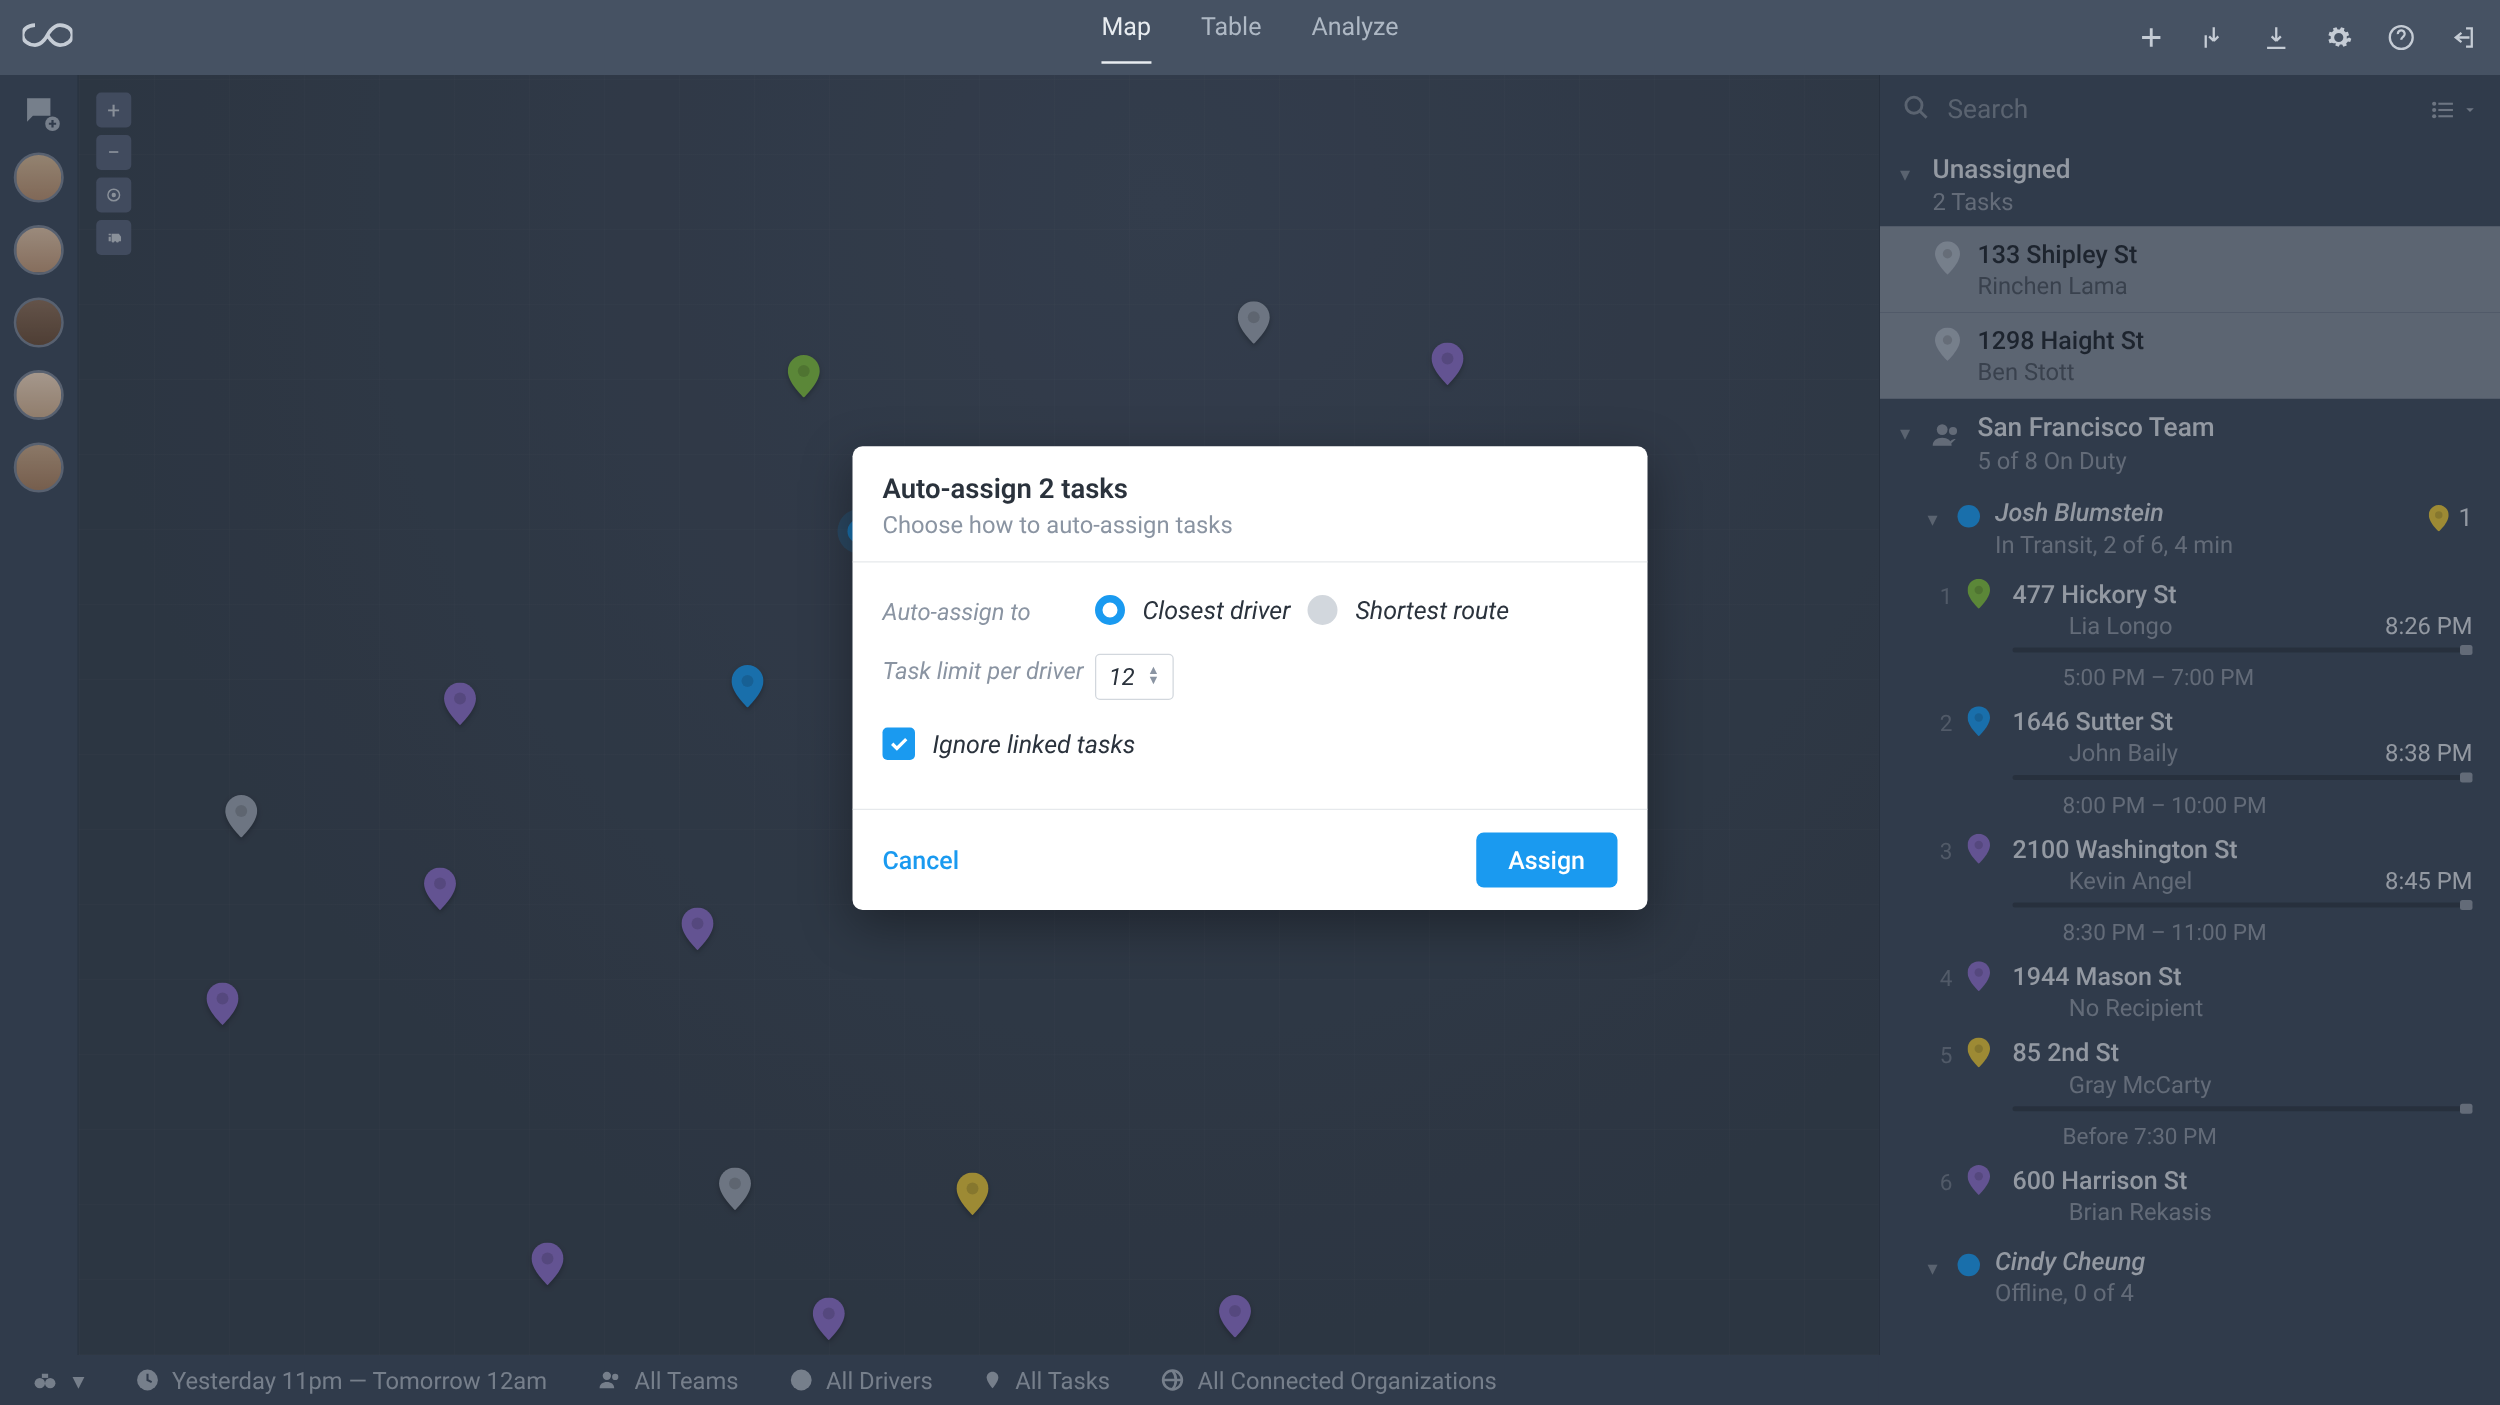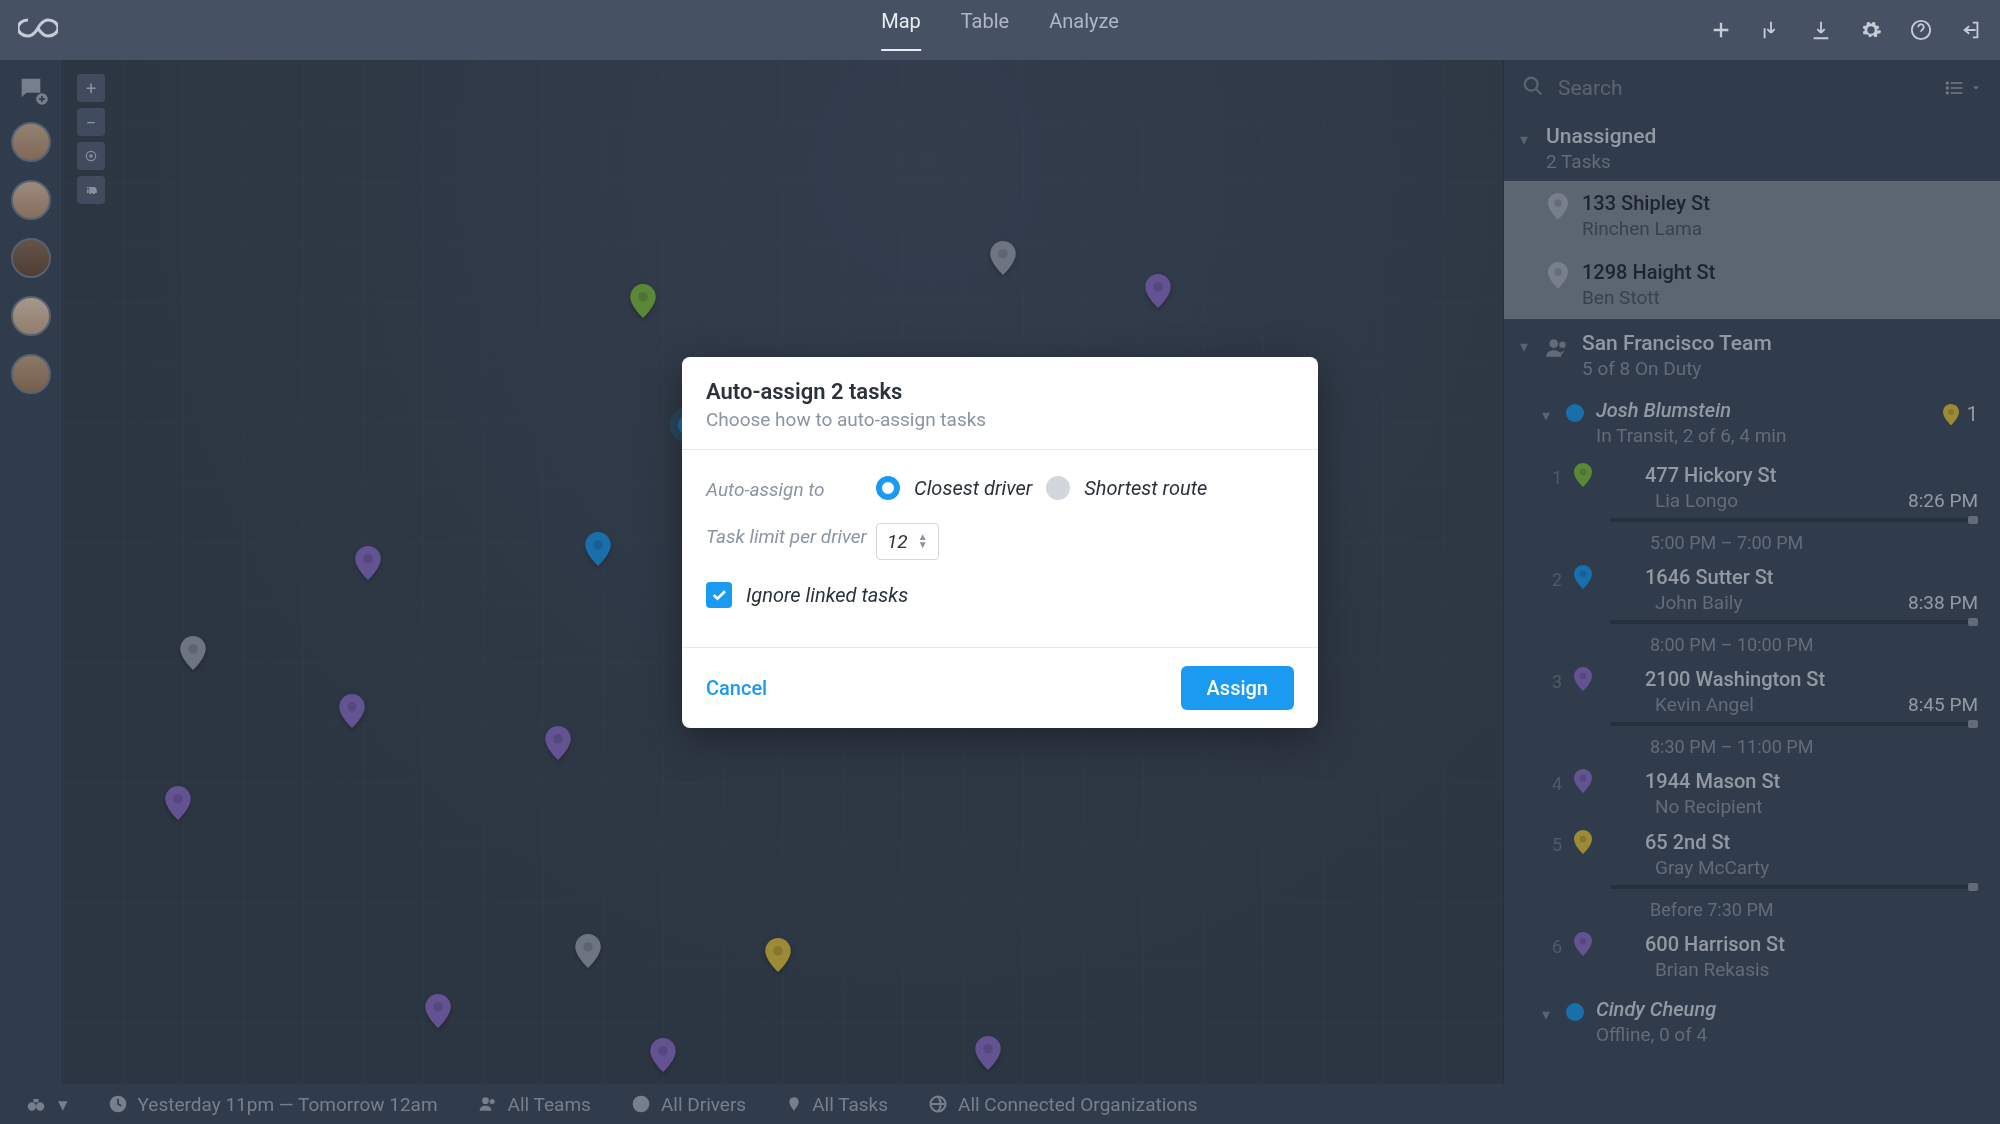--- a/index.html
+++ b/index.html
@@ -58,21 +58,21 @@
 .driver-head .chev { position: absolute; left: 38px; top: 18px; color: #7d8896; }
 .driver-dot { position: absolute; left: 62px; top: 16px; width: 18px; height: 18px; border-radius: 50%; }
 .driver-title { color: #d4dae2; font-size: 20px; font-weight: 500; font-style: italic; }
 .driver-sub { color: #8a94a2; font-size: 19px; margin-top: 2px; }
 .driver-badge { position: absolute; right: 22px; top: 14px; display: flex; align-items: center; gap: 8px; color: #d4dae2; font-size: 20px;}
 .driver-badge .bpin { width: 16px; height: 20px; }
 
 .stop { padding: 6px 22px 6px 106px; position: relative; }
 .stop-num { position: absolute; left: 38px; top: 10px; color: #6f7a89; font-size: 18px; width: 20px; text-align: right; }
 .stop-pin { position: absolute; left: 70px; top: 6px; width: 18px; height: 24px; }
-.stop-title { color: #d4dae2; font-size: 20px; font-weight: 500; margin-left: 35px; }
+.stop-title { color: #d4dae2; font-size: 20px; font-weight: 500; }
 .stop-sub { color: #8a94a2; font-size: 19px; margin-top: 2px; display: flex; justify-content: space-between; margin-left: 45px; }
 .stop-time { color: #8a94a2; font-size: 18px; margin-top: 10px; margin-left: 40px; }
 .stop-bar { height: 4px; background: #2f3a48; margin-top: 6px; position: relative; border-radius: 2px;}
 .stop-bar::after { content:""; position:absolute; right:0; top:-2px; width:10px; height:8px; background:#8a94a2; border-radius:2px;}
 .stop-eta { color:#d4dae2; font-size:19px;}
 
 .bottombar { height: 40px; background: #3d4a5c; border-top: 0px solid #2f3a48; display: flex; align-items: center; padding: 0 24px; gap: 40px; color: #a8b2bf; font-size: 19px; position:absolute; bottom:0; left:0; right:497px;}
 .bb-item { display: flex; align-items: center; gap: 10px; cursor: pointer; }
 
 
@@ -368,21 +368,21 @@
       <div class="stop-sub">
               <span>No Recipient</span>
             </div>
       </div>
           <div class="stop">
             <div class="stop-num">5</div>
       <div class="stop-pin"><svg viewBox="0 0 24 32">
                 <path fill="#e3c43a" d="M12 0C5.4 0 0 5.4 0 12c0 9 12 20 12 20s12-11 12-20C24 5.4 18.6 0 12 0z"></path>
                 <circle cx="12" cy="12" r="4.5" fill="rgba(0,0,0,0.15)"></circle>
               </svg></div>
-      <div class="stop-title">65 2nd St</div>
+      <div class="stop-title">85 2nd St</div>
       <div class="stop-sub">
               <span>Gray McCarty</span>
             </div>
       <div class="stop-bar"></div>
             <div class="stop-time">Before 7:30 PM</div>
           </div>
           <div class="stop">
             <div class="stop-num">6</div>
       <div class="stop-pin"><svg viewBox="0 0 24 32">
                 <path fill="#8b6fc9" d="M12 0C5.4 0 0 5.4 0 12c0 9 12 20 12 20s12-11 12-20C24 5.4 18.6 0 12 0z"></path>

